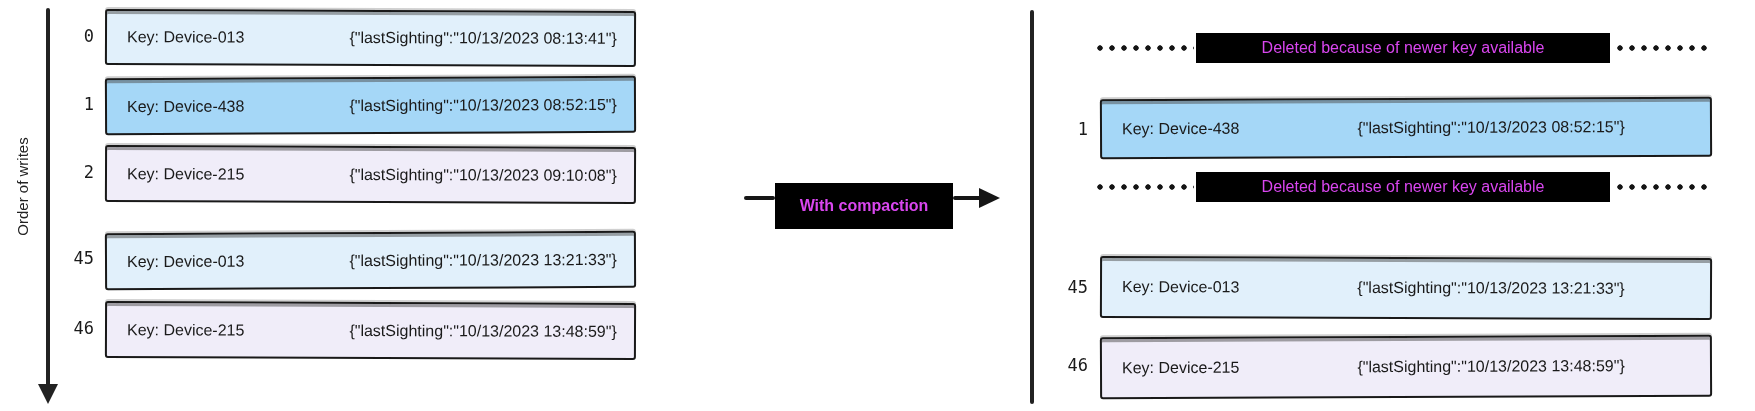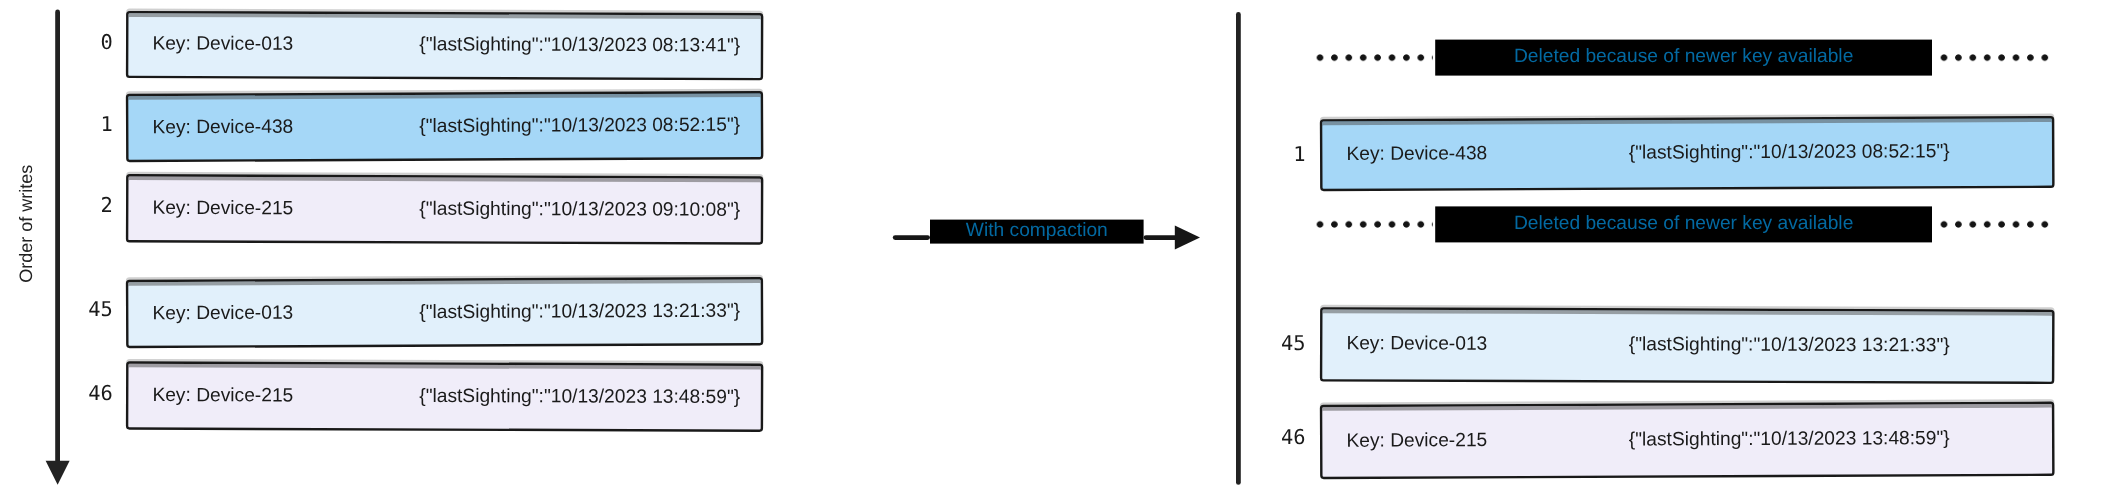--- a/index.html
+++ b/index.html
@@ -25,21 +25,21 @@
   .right .val{left:42%;}
   .fill-lightblue{background:#e1f0fb;}
   .fill-blue{background:#a5d7f7;}
   .fill-lavender{background:#f0edf9;}
   .tilt-a{transform:rotate(-0.25deg);}
   .tilt-b{transform:rotate(0.2deg);}
   
   .idx{position:absolute;width:30px;text-align:right;font-family:"DejaVu Sans Mono", monospace;
     font-size:17px;color:#1a1a1a;line-height:22px;}
   
-  .badge{position:absolute;background:#000;color:#0369a1;display:flex;align-items:center;justify-content:center;
+  .badge{position:absolute;background:#000;color:#d946ef;display:flex;align-items:center;justify-content:center;
     font-size:16px;white-space:nowrap;}
   
   .dots{position:absolute;height:6px;
     background-image:radial-gradient(circle, #141414 2.4px, transparent 3px);
     background-size:12px 6px;background-repeat:repeat-x;background-position:left center;}
   
   .arrow-seg{position:absolute;height:3.5px;background:#161616;border-radius:2px;}
   .arrow-head-right{position:absolute;width:0;height:0;
     border-top:10px solid transparent;border-bottom:10px solid transparent;border-left:21px solid #161616;}
 </style>
@@ -73,21 +73,21 @@
   <div class="record left fill-lightblue tilt-a" style="left:105px;top:232px;width:527px;height:53px;">
     <span class="key">Key: Device-013</span>
     <span class="val">{"lastSighting":"10/13/2023 13:21:33"}</span>
   </div>
   <div class="record left fill-lavender tilt-b" style="left:105px;top:302px;width:527px;height:53px;">
     <span class="key">Key: Device-215</span>
     <span class="val">{"lastSighting":"10/13/2023 13:48:59"}</span>
   </div>
 
   <div class="arrow-seg" style="left:744px;top:196px;width:31px;"></div>
-  <div class="badge" style="left:775px;top:183px;width:178px;height:20px;">With compaction</div>
+  <div class="badge" style="left:775px;top:183px;width:178px;height:46px;font-weight:bold;">With compaction</div>
   <div class="arrow-seg" style="left:953px;top:196px;width:28px;"></div>
   <div class="arrow-head-right" style="left:979px;top:188px;"></div>
 
   <div class="divider-line"></div>
 
   <div class="dots" style="left:1094px;top:45px;width:100px;"></div>
   <div class="badge" style="left:1196px;top:33px;width:414px;height:30px;">Deleted because of newer key available</div>
   <div class="dots" style="left:1614px;top:45px;width:94px;"></div>
 
   <div class="idx" style="left:1058px;top:118px;">1</div>

